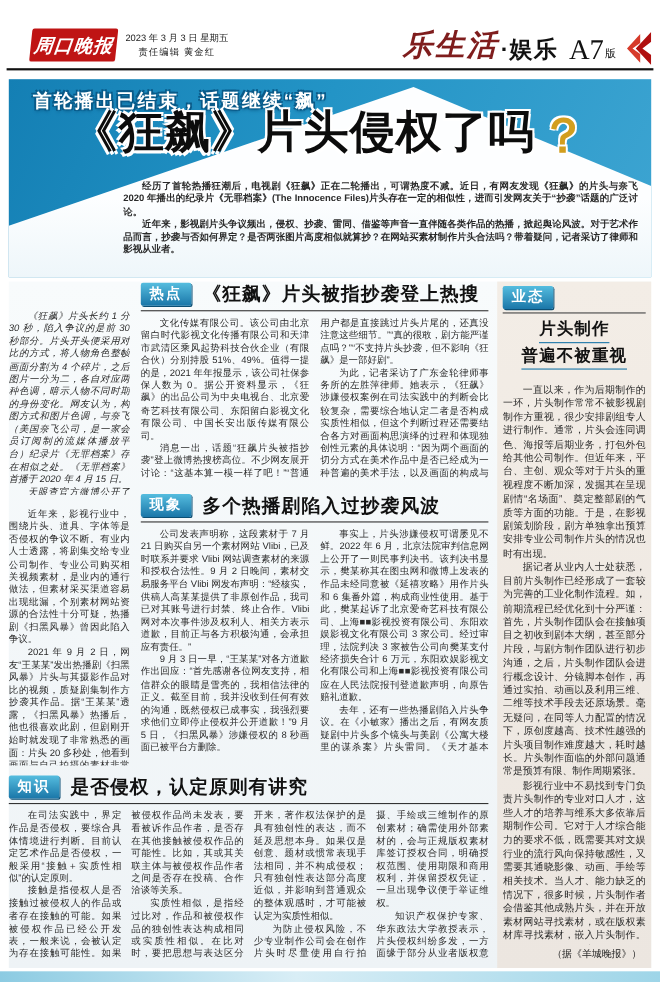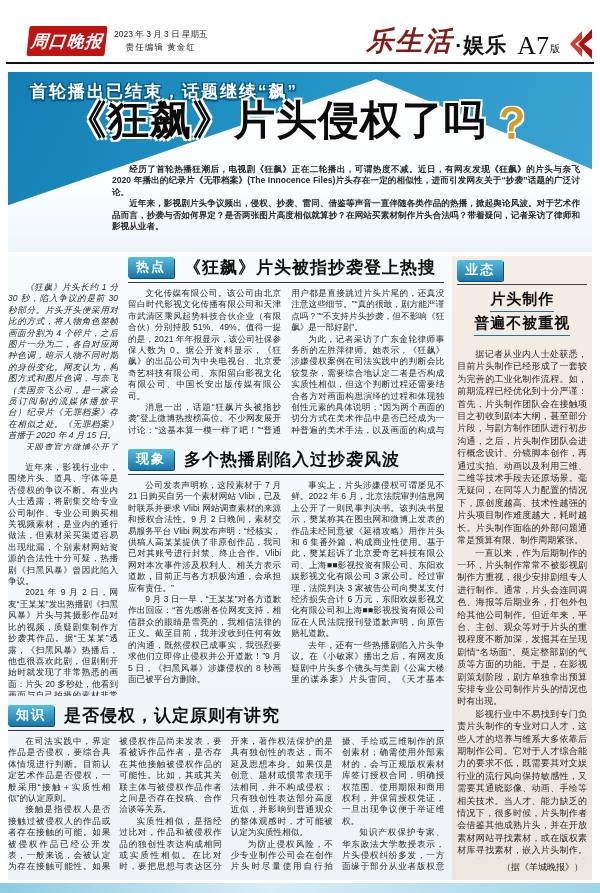--- a/index.html
+++ b/index.html
@@ -159,22 +159,22 @@
 
     <aside class="sidebar">
       <div class="side-badge-row">
         <span class="badge">业态</span>
       </div>
       <div class="side-title">
         <span>片头制作</span><br>
         <span>普遍不被重视</span>
       </div>
       <div class="side-body">
+          <p class="para">一直以来，作为后期制作的一环，片头制作常常不被影视剧制作方重视，很少安排剧组专人进行制作。通常，片头会连同调色、海报等后期业务，打包外包给其他公司制作。但近年来，平台、主创、观众等对于片头的重视程度不断加深，发掘其在呈现剧情“名场面”、奠定整部剧的气质等方面的功能。于是，在影视剧策划阶段，剧方单独拿出预算安排专业公司制作片头的情况也时有出现。</p>
           <p class="para">据记者从业内人士处获悉，目前片头制作已经形成了一套较为完善的工业化制作流程。如，前期流程已经优化到十分严谨：首先，片头制作团队会在接触项目之初收到剧本大纲，甚至部分片段，与剧方制作团队进行初步沟通，之后，片头制作团队会进行概念设计、分镜脚本创作，再通过实拍、动画以及利用三维、二维等技术手段去还原场景。毫无疑问，在同等人力配置的情况下，原创度越高、技术性越强的片头项目制作难度越大，耗时越长。片头制作面临的外部问题通常是预算有限、制作周期紧张。</p>
-          <p class="para">一直以来，作为后期制作的一环，片头制作常常不被影视剧制作方重视，很少安排剧组专人进行制作。通常，片头会连同调色、海报等后期业务，打包外包给其他公司制作。但近年来，平台、主创、观众等对于片头的重视程度不断加深，发掘其在呈现剧情“名场面”、奠定整部剧的气质等方面的功能。于是，在影视剧策划阶段，剧方单独拿出预算安排专业公司制作片头的情况也时有出现。</p>
           <p class="para">影视行业中不易找到专门负责片头制作的专业对口人才，这些人才的培养与维系大多依靠后期制作公司。它对于人才综合能力的要求不低，既需要其对文娱行业的流行风向保持敏感性，又需要其通晓影像、动画、手绘等相关技术。当人才、能力缺乏的情况下，很多时候，片头制作者会借鉴其他成熟片头，并在开放素材网站寻找素材，或在版权素材库寻找素材，嵌入片头制作。如果制作者在筛选素材来源时缺乏把关意识，未获授权便使用版权素材，很容易引发版权纠纷。</p>
         </div>
       <div class="byline">（据《羊城晚报》）</div>
     </aside>
   </div>
 
   <div class="bottom-strip"></div>
 </div>
 
 </body></html>

